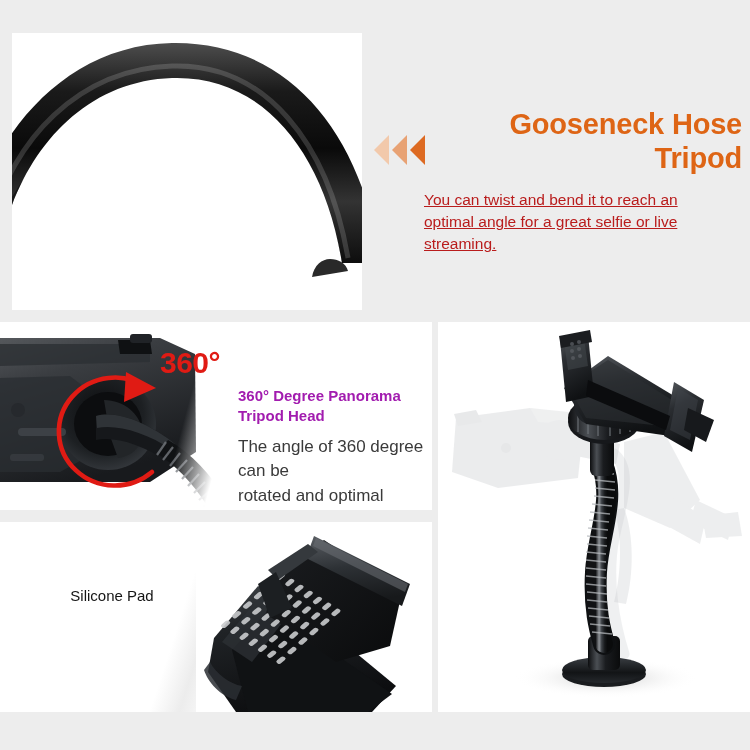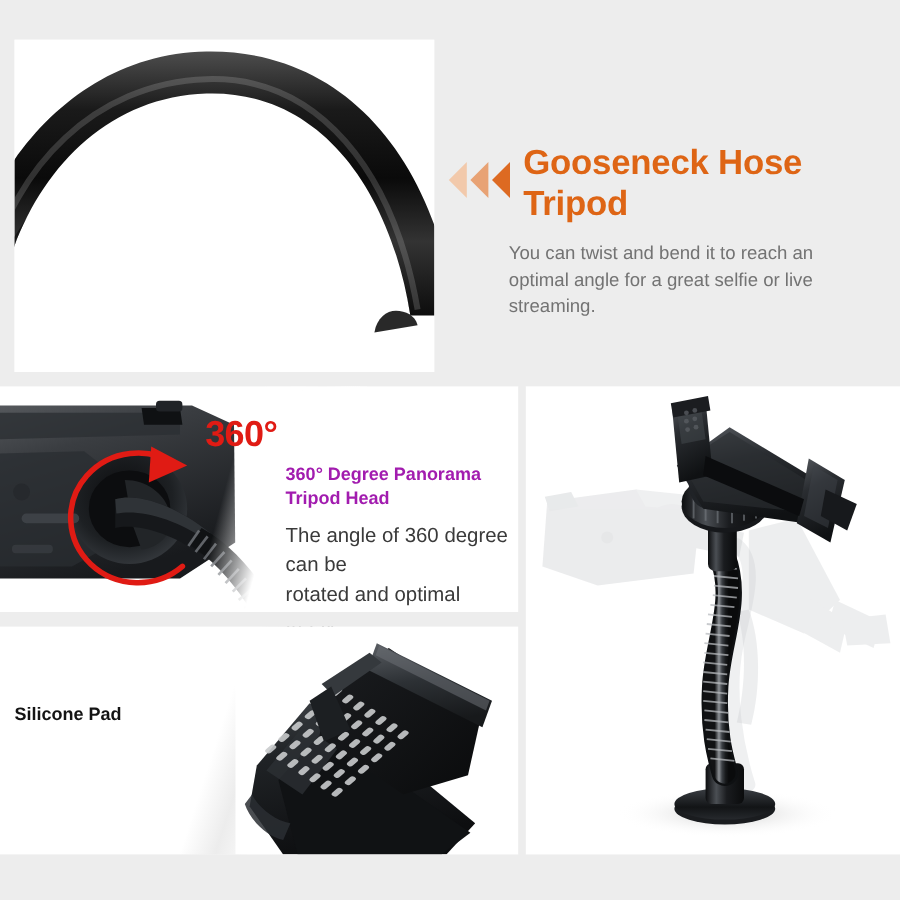--- a/index.html
+++ b/index.html
@@ -20,26 +20,27 @@
   .hose-wrap{position:absolute;left:0;top:0;width:350px;height:277px;}
   .hose-wrap svg{display:block;}
 
   .chev-group{
     position:absolute;left:372px;top:133px;width:56px;height:34px;
   }
 
   .top-text{position:absolute;left:424px;top:108px;width:318px;}
   .top-title{
     color:#de6515;font-size:29px;line-height:1.16;font-weight:bold;
-    letter-spacing:-0.2px;margin:12px;
+    letter-spacing:-0.2px;margin:0;text-align:right;
   }
   .top-title .l2{display:block;}
   .top-desc{
-    margin:14px 0 0 0;color:#737373;font-size:15.5px;line-height:1.42;
+    margin:14px 0 0 0;color:#b91c1c;font-size:15.5px;line-height:1.42;
     max-width:300px;
+    text-decoration:underline;
   }
 
   
   .panel-360{
     position:absolute;left:0px;top:322px;width:432px;height:188px;
     background:#ffffff;overflow:hidden;
   }
   .p360-photo{
     position:absolute;left:0;top:10px;width:250px;height:178px;overflow:hidden;
   }
@@ -48,41 +49,40 @@
     background:linear-gradient(105deg, rgba(255,255,255,0) 0%, rgba(255,255,255,0) 30%, #ffffff 52%, #ffffff 100%);
   }
   .p360-edge{
     position:absolute;left:186px;top:0;width:120px;height:188px;
     background:linear-gradient(104deg, rgba(240,240,240,0) 40%, rgba(236,236,236,.9) 50%, #ffffff 62%);
   }
   .label-360{
     position:absolute;left:160px;top:348px;
     color:#e01b14;font-size:30px;font-weight:bold;line-height:1;
     letter-spacing:-0.5px;
-    margin-left:11px;
   }
   .p360-text{position:absolute;left:238px;top:386px;width:190px;}
   .p360-title{
     margin:0;color:#a21caf;font-size:15px;font-weight:bold;line-height:1.32;
   }
   .p360-desc{
     margin:9px 0 0 0;color:#3a3a3a;font-size:17px;line-height:1.45;
   }
 
   
   .panel-pad{
     position:absolute;left:0px;top:522px;width:432px;height:190px;
     background:#ffffff;overflow:hidden;
   }
   .pad-diag{
     position:absolute;left:130px;top:-10px;width:180px;height:210px;
     background:linear-gradient(108deg, rgba(255,255,255,0) 34%, rgba(233,233,233,.85) 46%, rgba(248,248,248,.6) 58%, rgba(255,255,255,0) 72%);
   }
   .pad-text{position:absolute;left:12px;top:586px;width:200px;}
-  .pad-title{margin:0;color:#141414;font-size:15px;font-weight:bold;line-height:1.3;}
+  .pad-title{margin:0;color:#141414;font-size:15px;font-weight:normal;line-height:1.3;text-align:center;}
   .pad-desc{margin:8px 0 0 0;color:#3a3a3a;font-size:11px;line-height:1.5;}
   .pad-photo{position:absolute;left:196px;top:522px;width:236px;height:190px;overflow:hidden;}
 
   
   .panel-right{
     position:absolute;left:438px;top:322px;width:312px;height:390px;
     background:#ffffff;overflow:hidden;
   }
   .right-photo{position:absolute;left:0;top:0;width:312px;height:390px;}
 

